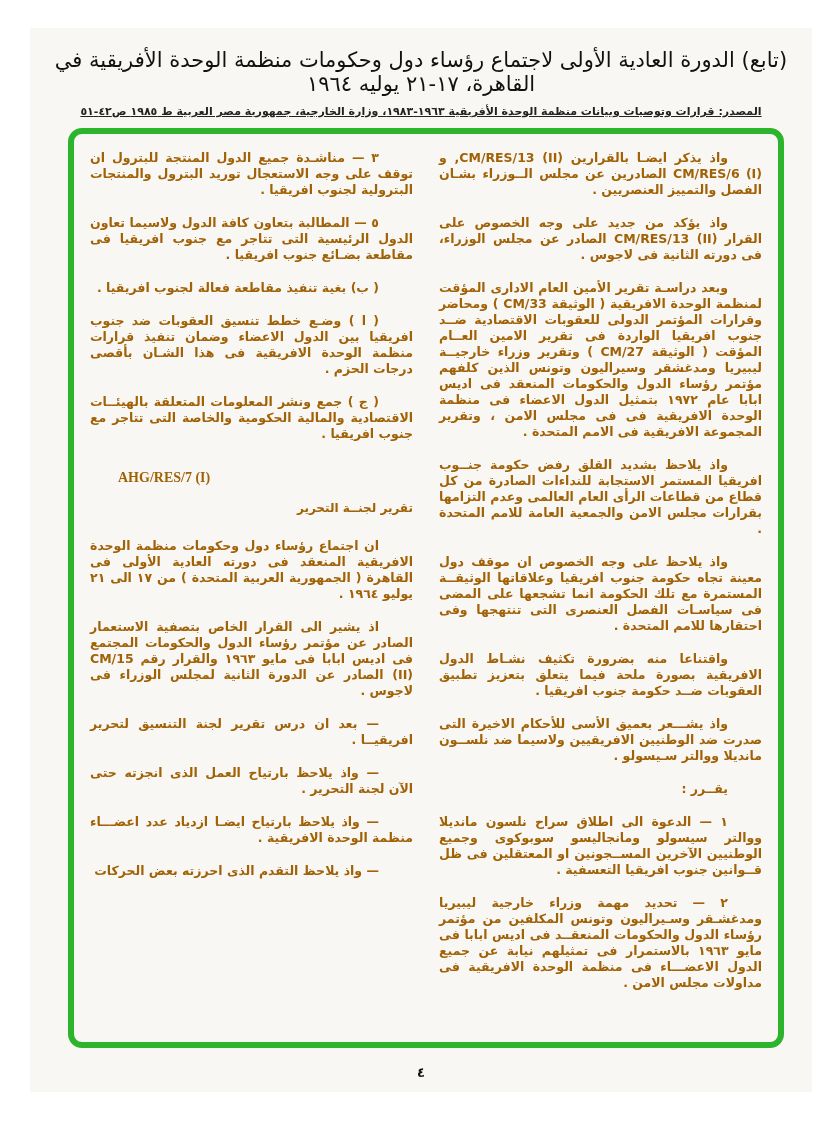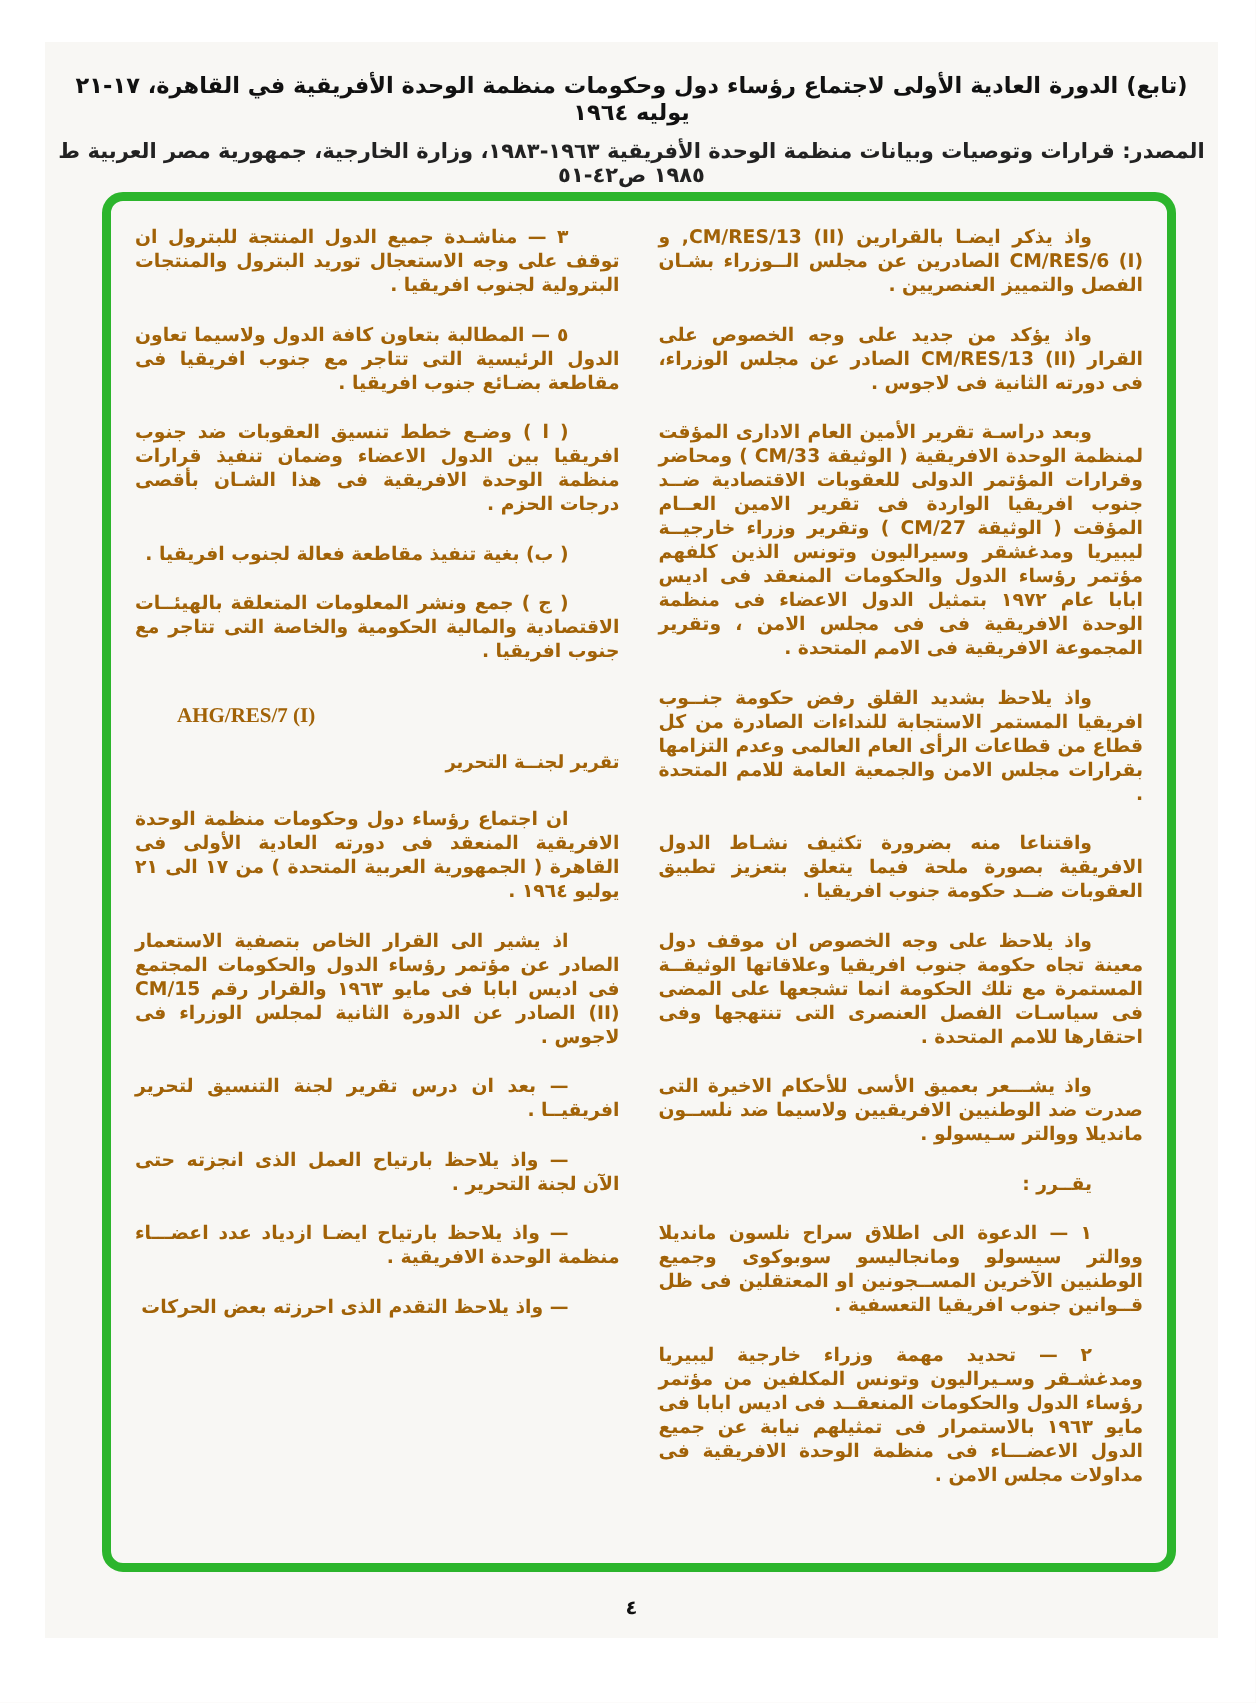--- a/index.html
+++ b/index.html
@@ -6,24 +6,24 @@
   body{
     width:837px;height:1135px;background:#ffffff;position:relative;
     font-family:"DejaVu Sans",sans-serif;color:#161616;
   }
   .paper{
     position:absolute;left:30px;top:28px;width:782px;height:1064px;
     background:#f8f7f4;
   }
   .doc-header{text-align:center;padding-top:20px;direction:rtl;}
   .doc-header .line1{
-    font-size:15px;font-weight:700;letter-spacing:0;color:#111;
+    font-size:21px;font-weight:400;letter-spacing:0;color:#111;
   }
   .doc-header .line2{
-    font-size:14px;font-weight:700;margin-top:9px;color:#222;
+    font-size:11px;font-weight:700;margin-top:9px;color:#222;text-decoration:underline;
   }
   .green-box{
     position:absolute;left:38px;top:100px;width:716px;height:920px;
     border:6px solid #2cb52c;border-radius:14px;box-sizing:border-box;
     padding:16px 16px 0 16px;overflow:hidden;
   }
   .cols{display:flex;direction:rtl;gap:26px;height:100%;}
   .col{
     flex:1;min-width:0;font-size:12.5px;line-height:16px;font-weight:700;
     text-align:justify;text-justify:inter-word;direction:rtl;color:#a16207;
@@ -53,32 +53,32 @@
     <div class="line2">المصدر: قرارات وتوصيات وبيانات منظمة الوحدة الأفريقية ١٩٦٣-١٩٨٣، وزارة الخارجية، جمهورية مصر العربية ط ١٩٨٥ ص٤٢-٥١</div>
   </div>
 
   <div class="green-box">
     <div class="cols">
       <div class="col" id="col-right">
           <p class="para">واذ يذكر ايضـا بالقرارين CM/RES/13 (II), و CM/RES/6 (I) الصادرين عن مجلس الــوزراء بشـان الفصل والتمييز العنصريين .</p>
           <p class="para">واذ يؤكد من جديد على وجه الخصوص على القرار CM/RES/13 (II) الصادر عن مجلس الوزراء، فى دورته الثانية فى لاجوس .</p>
           <p class="para">وبعد دراسـة تقرير الأمين العام الادارى المؤقت لمنظمة الوحدة الافريقية ( الوثيقة CM/33 ) ومحاضر وقرارات المؤتمر الدولى للعقوبات الاقتصادية ضــد جنوب افريقيا الواردة فى تقرير الامين العــام المؤقت ( الوثيقة CM/27 ) وتقرير وزراء خارجيــة ليبيريا ومدغشقر وسيراليون وتونس الذين كلفهم مؤتمر رؤساء الدول والحكومات المنعقد فى اديس ابابا عام ١٩٧٢ بتمثيل الدول الاعضاء فى منظمة الوحدة الافريقية فى فى مجلس الامن ، وتقرير المجموعة الافريقية فى الامم المتحدة .</p>
           <p class="para">واذ يلاحظ بشديد القلق رفض حكومة جنــوب افريقيا المستمر الاستجابة للنداءات الصادرة من كل قطاع من قطاعات الرأى العام العالمى وعدم التزامها بقرارات مجلس الامن والجمعية العامة للامم المتحدة .</p>
+          <p class="para">واذ يلاحظ على وجه الخصوص ان موقف دول معينة تجاه حكومة جنوب افريقيا وعلاقاتها الوثيقــة المستمرة مع تلك الحكومة انما تشجعها على المضى فى سياسـات الفصل العنصرى التى تنتهجها وفى احتقارها للامم المتحدة .</p>
           <p class="para">واقتناعا منه بضرورة تكثيف نشـاط الدول الافريقية بصورة ملحة فيما يتعلق بتعزيز تطبيق العقوبات ضــد حكومة جنوب افريقيا .</p>
-          <p class="para">واذ يلاحظ على وجه الخصوص ان موقف دول معينة تجاه حكومة جنوب افريقيا وعلاقاتها الوثيقــة المستمرة مع تلك الحكومة انما تشجعها على المضى فى سياسـات الفصل العنصرى التى تنتهجها وفى احتقارها للامم المتحدة .</p>
           <p class="para">واذ يشـــعر بعميق الأسى للأحكام الاخيرة التى صدرت ضد الوطنيين الافريقيين ولاسيما ضد نلســون مانديلا ووالتر سـيسولو .</p>
           <p class="para decree">يقــرر :</p>
           <p class="para">١ — الدعوة الى اطلاق سراح نلسون مانديلا ووالتر سيسولو ومانجاليسو سوبوكوى وجميع الوطنيين الآخرين المســجونين او المعتقلين فى ظل قــوانين جنوب افريقيا التعسفية .</p>
           <p class="para">٢ — تحديد مهمة وزراء خارجية ليبيريا ومدغشـقر وسـيراليون وتونس المكلفين من مؤتمر رؤساء الدول والحكومات المنعقــد فى اديس ابابا فى مايو ١٩٦٣ بالاستمرار فى تمثيلهم نيابة عن جميع الدول الاعضـــاء فى منظمة الوحدة الافريقية فى مداولات مجلس الامن .</p>
         </div>
       <div class="col" id="col-left">
           <p class="para">٣ — مناشـدة جميع الدول المنتجة للبترول ان توقف على وجه الاستعجال توريد البترول والمنتجات البترولية لجنوب افريقيا .</p>
           <p class="para">٥ — المطالبة بتعاون كافة الدول ولاسيما تعاون الدول الرئيسية التى تتاجر مع جنوب افريقيا فى مقاطعة بضـائع جنوب افريقيا .</p>
+          <p class="para">( ب) بغية تنفيذ مقاطعة فعالة لجنوب افريقيا .</p>
           <p class="para">( ا ) وضـع خطط تنسيق العقوبات ضد جنوب افريقيا بين الدول الاعضاء وضمان تنفيذ قرارات منظمة الوحدة الافريقية فى هذا الشـان بأقصى درجات الحزم .</p>
-          <p class="para">( ب) بغية تنفيذ مقاطعة فعالة لجنوب افريقيا .</p>
           <p class="para">( ج ) جمع ونشر المعلومات المتعلقة بالهيئــات الاقتصادية والمالية الحكومية والخاصة التى تتاجر مع جنوب افريقيا .</p>
           <p class="para code">AHG/RES/7 (I)</p>
           <p class="para heading">تقرير لجنــة التحرير</p>
           <p class="para">ان اجتماع رؤساء دول وحكومات منظمة الوحدة الافريقية المنعقد فى دورته العادية الأولى فى القاهرة ( الجمهورية العربية المتحدة ) من ١٧ الى ٢١ يوليو ١٩٦٤ .</p>
           <p class="para">اذ يشير الى القرار الخاص بتصفية الاستعمار الصادر عن مؤتمر رؤساء الدول والحكومات المجتمع فى اديس ابابا فى مايو ١٩٦٣ والقرار رقم CM/15 (II) الصادر عن الدورة الثانية لمجلس الوزراء فى لاجوس .</p>
           <p class="para">— بعد ان درس تقرير لجنة التنسيق لتحرير افريقيــا .</p>
           <p class="para">— واذ يلاحظ بارتياح العمل الذى انجزته حتى الآن لجنة التحرير .</p>
           <p class="para">— واذ يلاحظ بارتياح ايضـا ازدياد عدد اعضـــاء منظمة الوحدة الافريقية .</p>
           <p class="para">— واذ يلاحظ التقدم الذى احرزته بعض الحركات</p>
         </div>

